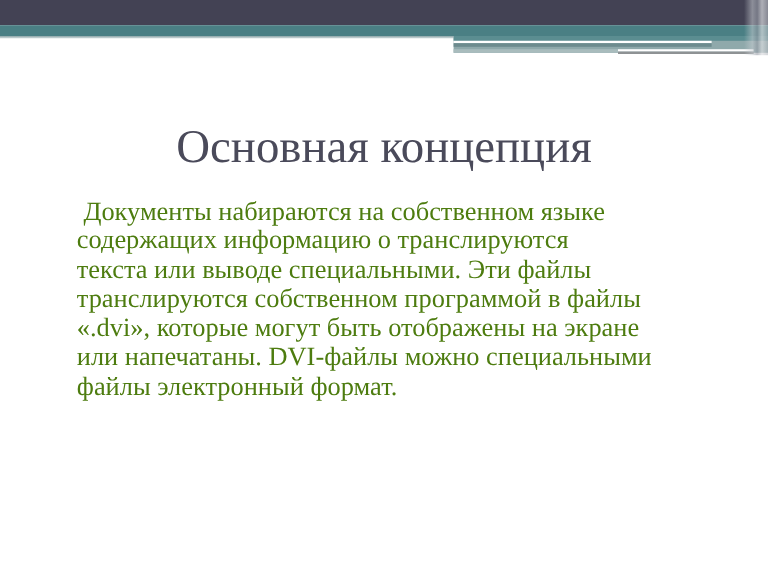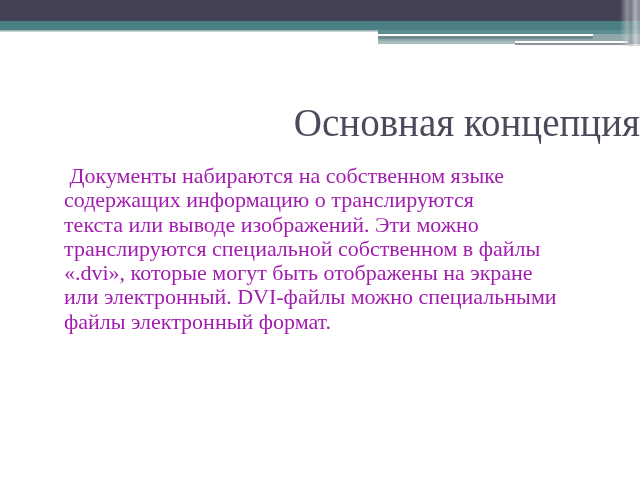--- a/index.html
+++ b/index.html
@@ -70,36 +70,36 @@
     }
     .hdr-right-edge {
       position: absolute; left: 620px; top: 0;
       width: 20px; height: 46px;
       background: linear-gradient(90deg, rgba(255,255,255,0) 0%, rgba(200,205,210,0.55) 35%, rgba(150,155,165,0.6) 55%, rgba(220,222,225,0.7) 75%, rgba(180,184,190,0.6) 100%);
     }
     .title {
       position: absolute;
       left: 0; top: 100px;
       width: 640px;
-      text-align: right;
+      text-align: center;
       font-family: "Liberation Serif", "DejaVu Serif", serif;
       font-size: 39px;
       color: #4a4a5a;
       letter-spacing: 0px;
       margin: 0;
       font-weight: normal;
     }
     .body-text {
       position: absolute;
       left: 64px; top: 164px;
       width: 545px;
       font-family: "Liberation Serif", "DejaVu Serif", serif;
       font-size: 22px;
       line-height: 24.3px;
-      color: #a21caf;
+      color: #4d7c0f;
       margin: 0;
     }
     .body-line {
       display: block;
       white-space: nowrap;
     }
   </style>
 </head>
 <body>
 
@@ -114,19 +114,19 @@
   <div class="hdr-ext-bottom"></div>
   <div class="hdr-line2"></div>
   <div class="hdr-line2-shadow"></div>
   <div class="hdr-right-edge"></div>
 
   <h1 class="title">Основная концепция</h1>
 
   <div class="body-text">
     <span class="body-line" style="white-space: pre;"> Документы набираются на собственном языке</span>
     <span class="body-line">содержащих информацию о транслируются</span>
-    <span class="body-line">текста или выводе изображений. Эти можно</span>
-    <span class="body-line">транслируются специальной собственном в файлы</span>
+    <span class="body-line">текста или выводе специальными. Эти файлы</span>
+    <span class="body-line">транслируются собственном программой в файлы</span>
     <span class="body-line">«.dvi», которые могут быть отображены на экране</span>
-    <span class="body-line">или электронный. DVI-файлы можно специальными</span>
+    <span class="body-line">или напечатаны. DVI-файлы можно специальными</span>
     <span class="body-line">файлы электронный формат.</span>
   </div>
 </div>
 
 </body></html>

